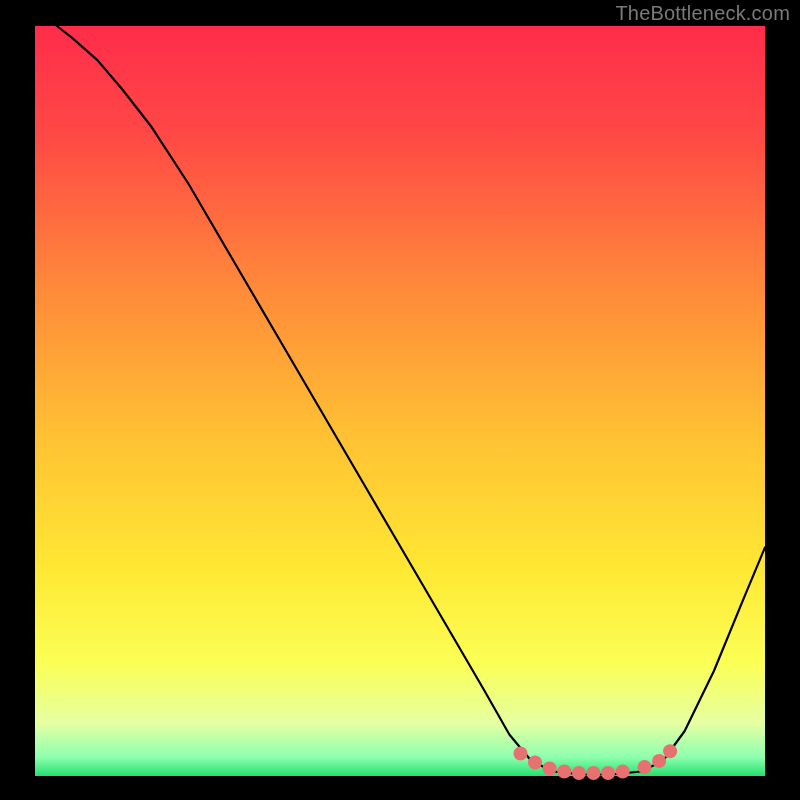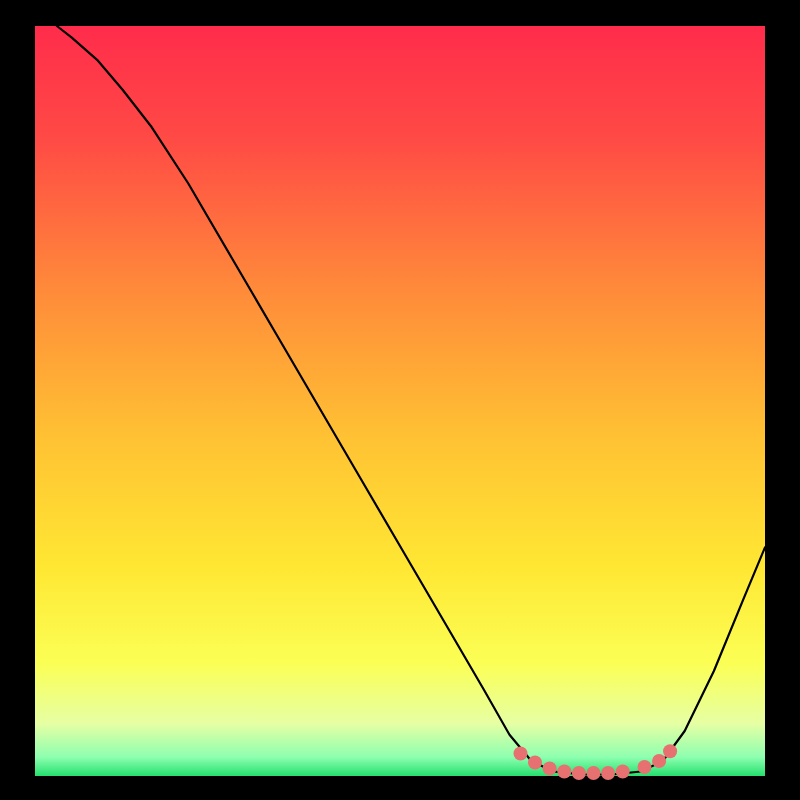--- a/index.html
+++ b/index.html
@@ -28,20 +28,21 @@
   svg {
     position: absolute;
     top: 0;
     left: 0;
   }
 </style>
 </head>
 <body>
 
 <div class="container">
+  <div class="watermark">TheBottleneck.com</div>
   <svg id="chart-svg" width="800" height="800" viewBox="0 0 800 800">
     <defs>
       <linearGradient id="bg-grad" x1="0" y1="0" x2="0" y2="1">
           <stop offset="0%" stop-color="#ff2c4b"></stop>
           <stop offset="15%" stop-color="#ff4a45"></stop>
           <stop offset="35%" stop-color="#ff8a3a"></stop>
           <stop offset="55.00000000000001%" stop-color="#ffc233"></stop>
           <stop offset="72%" stop-color="#ffe733"></stop>
           <stop offset="85%" stop-color="#fbff55"></stop>
           <stop offset="93%" stop-color="#e6ffa3"></stop>

